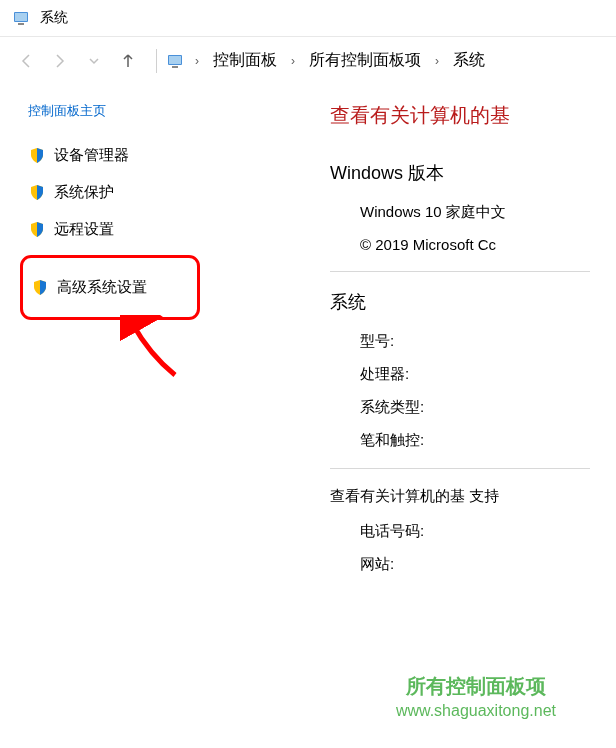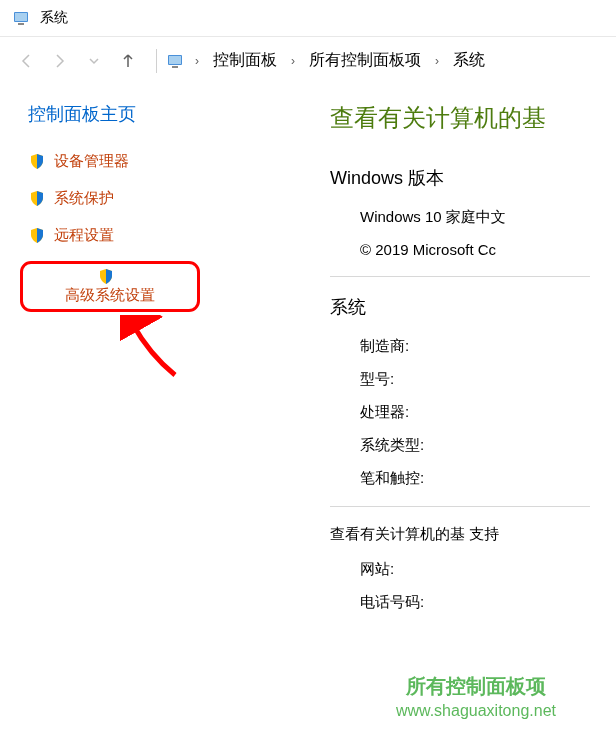--- a/index.html
+++ b/index.html
@@ -13,28 +13,28 @@
     .nav-arrow { width: 28px; height: 28px; display: flex; align-items: center; justify-content: center; color: #c0c0c0; font-size: 20px; margin-right: 6px; }
     .nav-arrow.up { color: #606060; }
     .nav-sep { width: 1px; height: 24px; background: #d0d0d0; margin: 0 8px; }
     .breadcrumb { display: flex; align-items: center; gap: 6px; }
     .breadcrumb-icon { width: 22px; height: 22px; display: flex; align-items: center; justify-content: center; }
     .breadcrumb-item { padding: 4px 6px; cursor: pointer; font-size: 16px; }
     .breadcrumb-chevron { color: #606060; font-size: 12px; padding: 0 2px; }
     
     .content { display: flex; padding-top: 18px; }
     .sidebar { width: 200px; padding-left: 28px; }
-    .sidebar-title { color: #0066cc; font-size: 18px; margin-bottom: 24px; cursor: pointer; }
+    .sidebar-title { color: #0066cc; font-size: 13px; margin-bottom: 24px; cursor: pointer; }
     .sidebar-item { display: flex; align-items: center; margin-bottom: 14px; cursor: pointer; padding: 2px 0; }
-    .sidebar-item.highlighted { border: 3px solid #ff0000; border-radius: 11px; padding: 4px 8px; margin-left: -8px; flex-direction: column; }
+    .sidebar-item.highlighted { border: 3px solid #ff0000; border-radius: 11px; padding: 20px 8px; margin-left: -8px; }
     .shield-icon { width: 18px; height: 18px; margin-right: 8px; flex-shrink: 0; }
-    .sidebar-label { color: #c2410c; font-size: 15px; }
+    .sidebar-label { color: #000000; font-size: 15px; }
     
     .main { flex: 1; padding-left: 130px; }
-    .page-heading { color: #4d7c0f; font-size: 24px; margin-bottom: 32px; }
+    .page-heading { color: #b91c1c; font-size: 20px; margin-bottom: 32px; }
     .section-label { font-size: 18px; margin-bottom: 18px; }
     .info-line { font-size: 15px; margin-bottom: 14px; padding-left: 30px; }
     .section-divider { border-top: 1px solid #d8d8d8; margin: 18px 0 18px 0; width: 260px; }
     .info-row { padding-left: 30px; font-size: 15px; margin-bottom: 14px; }
     .support-line { font-size: 15px; margin-bottom: 16px; }
     
     .watermark { position: absolute; bottom: 28px; right: 60px; text-align: center; }
     .watermark-cn { color: #5cb85c; font-size: 20px; font-weight: bold; margin-bottom: 2px; }
     .watermark-url { color: #5cb85c; font-size: 16px; }
     
@@ -141,31 +141,30 @@
   <div class="main">
     <div class="page-heading">查看有关计算机的基</div>
 
     <div class="section-label">Windows 版本</div>
     <div class="info-line">Windows 10 家庭中文</div>
     <div class="info-line">© 2019 Microsoft Cc</div>
 
     <div class="section-divider"></div>
 
     <div class="section-label">系统</div>
-    <div class="info-row">制造商:</div>
     <div class="info-row">型号:</div>
     <div class="info-row">处理器:</div>
     <div class="info-row">系统类型:</div>
     <div class="info-row">笔和触控:</div>
 
     <div class="section-divider"></div>
 
     <div class="support-line">查看有关计算机的基 支持</div>
+    <div class="info-row">电话号码:</div>
     <div class="info-row">网站:</div>
-    <div class="info-row">电话号码:</div>
   </div>
 </div>
 
 <svg class="arrow-annotation" width="70" height="70" viewBox="0 0 70 70">
   <defs>
     <marker id="ah" markerWidth="12" markerHeight="12" refX="2" refY="6" orient="auto">
       <path d="M0,0 L0,12 L12,6 Z" fill="#ff0000"></path>
     </marker>
   </defs>
   <path d="M55 60 Q30 40 12 8" stroke="#ff0000" stroke-width="5" fill="none" marker-end="url(#ah)"></path>

